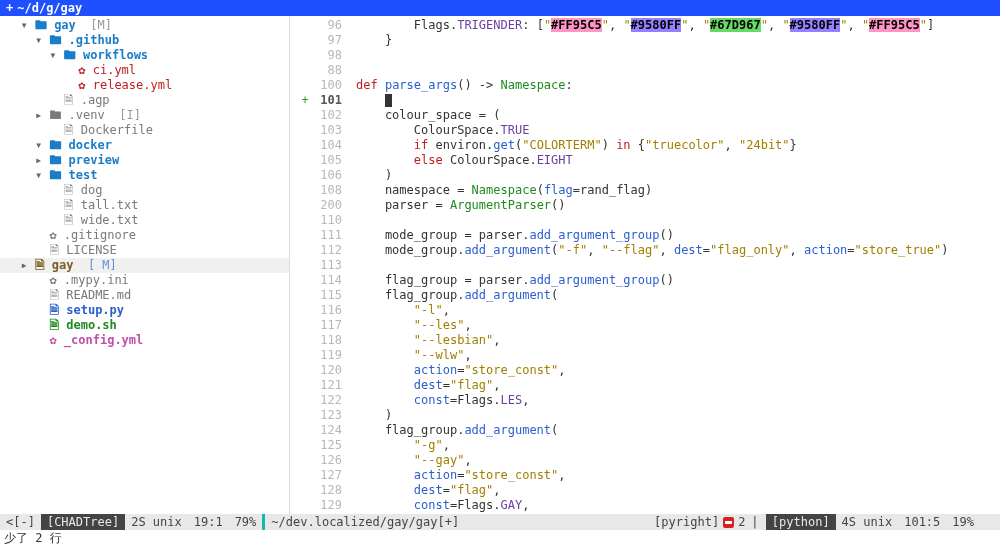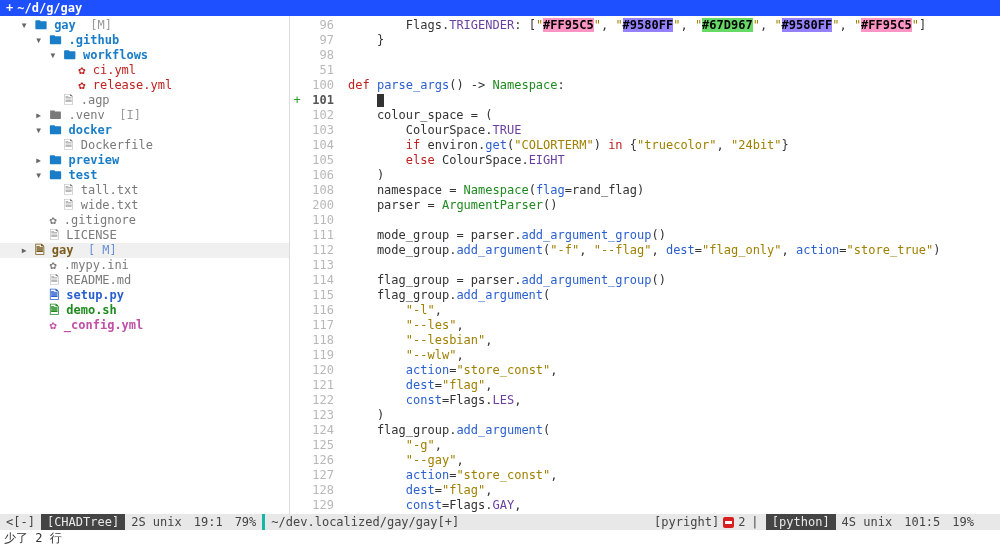--- a/index.html
+++ b/index.html
@@ -61,20 +61,21 @@
   position: relative;
   overflow: hidden;
 }
 .code-lines {
   padding-top: 2px;
 }
 .code-line {
   display: flex;
   line-height: 15px;
   height: 15px;
+  margin-left: 8px;
 }
 .gutter-sign {
   width: 14px;
   text-align: center;
   color: #2aa02a;
 }
 .linenum {
   width: 34px;
   text-align: right;
   color: #b8b8b8;
@@ -150,24 +151,25 @@
 
 <div class="main">
   <div class="sidebar" id="sidebar">
       <div class="tree-row">  <span class="tri">▾</span> <span class="folder">🖿 gay</span>  <span class="mark-gray">[M]</span></div>
       <div class="tree-row">    <span class="tri">▾</span> <span class="folder">🖿 .github</span></div>
       <div class="tree-row">      <span class="tri">▾</span> <span class="folder">🖿 workflows</span></div>
       <div class="tree-row">        <span class="tri"> </span> <span class="file-red">✿ ci.yml</span></div>
       <div class="tree-row">        <span class="tri"> </span> <span class="file-red">✿ release.yml</span></div>
       <div class="tree-row">      <span class="tri"> </span> <span class="file-gray">🗎 .agp</span></div>
       <div class="tree-row">    <span class="tri">▸</span> <span class="file-gray">🖿 .venv</span>  <span class="mark-gray">[I]</span></div>
+      <div class="tree-row">      <span class="tri"> </span> <span class="file-gray">🗎 Dockerfile</span></div>
       <div class="tree-row">    <span class="tri">▾</span> <span class="folder">🖿 docker</span></div>
-      <div class="tree-row">      <span class="tri"> </span> <span class="file-gray">🗎 Dockerfile</span></div>
       <div class="tree-row">    <span class="tri">▸</span> <span class="folder">🖿 preview</span></div>
       <div class="tree-row">    <span class="tri">▾</span> <span class="folder">🖿 test</span></div>
+      <div class="tree-row">      <span class="tri"> </span> <span class="file-gray">🗎 dog</span></div>
       <div class="tree-row">      <span class="tri"> </span> <span class="file-gray">🗎 tall.txt</span></div>
       <div class="tree-row">      <span class="tri"> </span> <span class="file-gray">🗎 wide.txt</span></div>
       <div class="tree-row">    <span class="tri"> </span> <span class="file-gray">✿ .gitignore</span></div>
       <div class="tree-row">    <span class="tri"> </span> <span class="file-gray">🗎 LICENSE</span></div>
       <div class="tree-row active">  <span class="tri">▸</span> <span class="file-brown">🗎 gay</span>  <span class="mark-blue">[ M]</span></div>
       <div class="tree-row">    <span class="tri"> </span> <span class="file-gray">✿ .mypy.ini</span></div>
       <div class="tree-row">    <span class="tri"> </span> <span class="file-gray">🗎 README.md</span></div>
       <div class="tree-row">    <span class="tri"> </span> <span class="file-blue">🗎 setup.py</span></div>
       <div class="tree-row">    <span class="tri"> </span> <span class="file-green">🗎 demo.sh</span></div>
       <div class="tree-row">    <span class="tri"> </span> <span class="file-pink">✿ _config.yml</span></div>
@@ -184,21 +186,21 @@
           <div class="linenum">97</div>
           <div class="code-content"><span class="c-punc">    }</span></div>
         </div>
         <div class="code-line">
           <div class="gutter-sign"></div>
           <div class="linenum">98</div>
           <div class="code-content"></div>
         </div>
         <div class="code-line">
           <div class="gutter-sign"></div>
-          <div class="linenum">51</div>
+          <div class="linenum">88</div>
           <div class="code-content"></div>
         </div>
         <div class="code-line">
           <div class="gutter-sign"></div>
           <div class="linenum">100</div>
           <div class="code-content"><span class="c-kw">def </span><span class="c-func">parse_args</span><span class="c-punc">() -&gt; </span><span class="c-type">Namespace</span><span class="c-punc">:</span></div>
         </div>
         <div class="code-line">
           <div class="gutter-sign">+</div>
           <div class="linenum cur">101</div>

